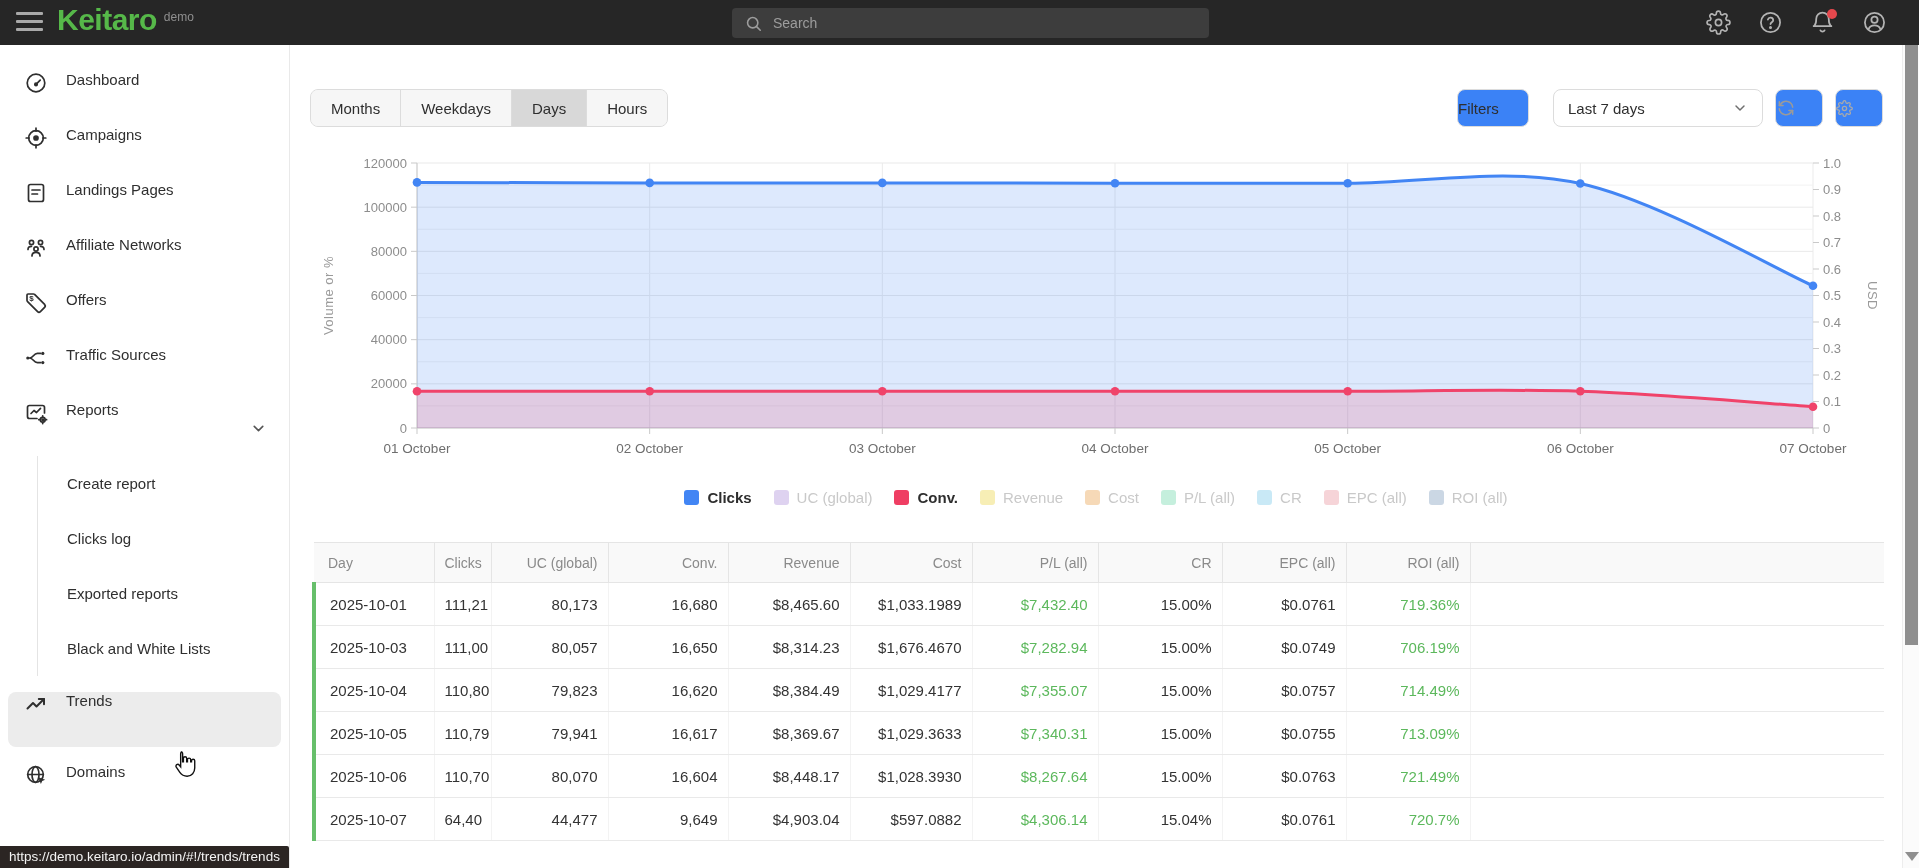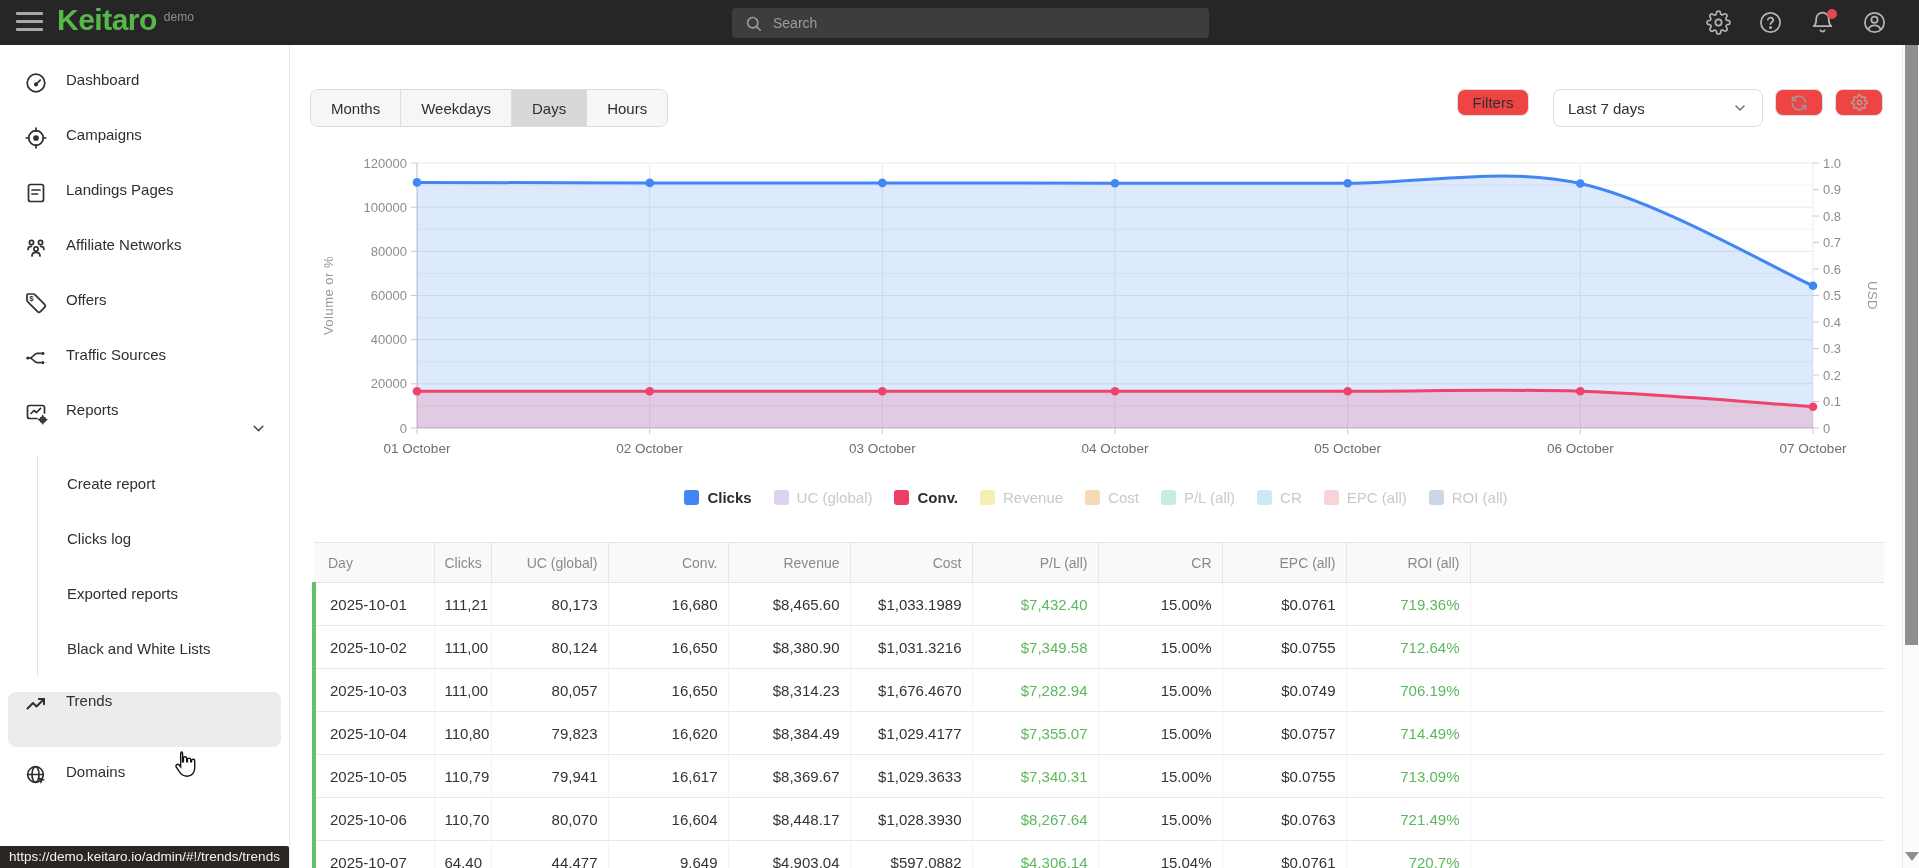--- a/index.html
+++ b/index.html
@@ -35,22 +35,22 @@
   .side-sub-wrap { margin-left:37px; border-left:1px solid #e4e4e4; }
   .side-sub { height:55px; display:flex; align-items:center; padding-left:29px; font-size:15px; color:#2f2f2f; cursor:pointer; }
 
   
   .tabs { position:absolute; left:310px; top:89px; height:38px; display:flex; border:1px solid #dcdcdc;
           border-radius:8px; overflow:hidden; background:#f6f6f6; z-index:5; }
   .tab { padding:0 20px; display:flex; align-items:center; font-size:15px; color:#2e2e2e;
          border-right:1px solid #dcdcdc; cursor:pointer; background:#f6f6f6; }
   .tab:last-child { border-right:none; }
   .tab.active { background:#d8d8d8; }
-  .btn { position:absolute; top:89px; height:27px; border:1px solid #dcdcdc; border-radius:8px; background:#ef4444;
-         display:flex; align-items:center; justify-content:center; font-size:15px; color:#2e2e2e; cursor:pointer; }
+  .btn { position:absolute; top:89px; height:38px; border:1px solid #dcdcdc; border-radius:8px; background:#3b82f6;
+         display:flex; align-items:center; justify-content:flex-start; font-size:15px; color:#2e2e2e; cursor:pointer; }
   .btn-filters { left:1457px; width:72px; }
   .select { position:absolute; left:1553px; top:89px; width:210px; height:38px; border:1px solid #dcdcdc;
             border-radius:8px; background:#fff; display:flex; align-items:center; padding:0 14px;
             font-size:15px; color:#2e2e2e; cursor:pointer; }
   .select .val { flex:1; }
   .btn-refresh { left:1775px; width:48px; }
   .btn-chartset { left:1835px; width:48px; }
 
   
   .chart-svg { position:absolute; left:290px; top:130px; z-index:1; }
@@ -447,33 +447,20 @@
           <td class="">16,680</td>
           <td class="">$8,465.60</td>
           <td class="">$1,033.1989</td>
           <td class=" green">$7,432.40</td>
           <td class="">15.00%</td>
           <td class="">$0.0761</td>
           <td class=" green">719.36%</td>
           <td class="c-fill"></td>
         </tr>
         <tr>
-          <td class="c-day">2025-10-02</td>
-          <td class="">111,00</td>
-          <td class="">80,124</td>
-          <td class="">16,650</td>
-          <td class="">$8,380.90</td>
-          <td class="">$1,031.3216</td>
-          <td class=" green">$7,349.58</td>
-          <td class="">15.00%</td>
-          <td class="">$0.0755</td>
-          <td class=" green">712.64%</td>
-          <td class="c-fill"></td>
-        </tr>
-        <tr>
           <td class="c-day">2025-10-03</td>
           <td class="">111,00</td>
           <td class="">80,057</td>
           <td class="">16,650</td>
           <td class="">$8,314.23</td>
           <td class="">$1,676.4670</td>
           <td class=" green">$7,282.94</td>
           <td class="">15.00%</td>
           <td class="">$0.0749</td>
           <td class=" green">706.19%</td>

